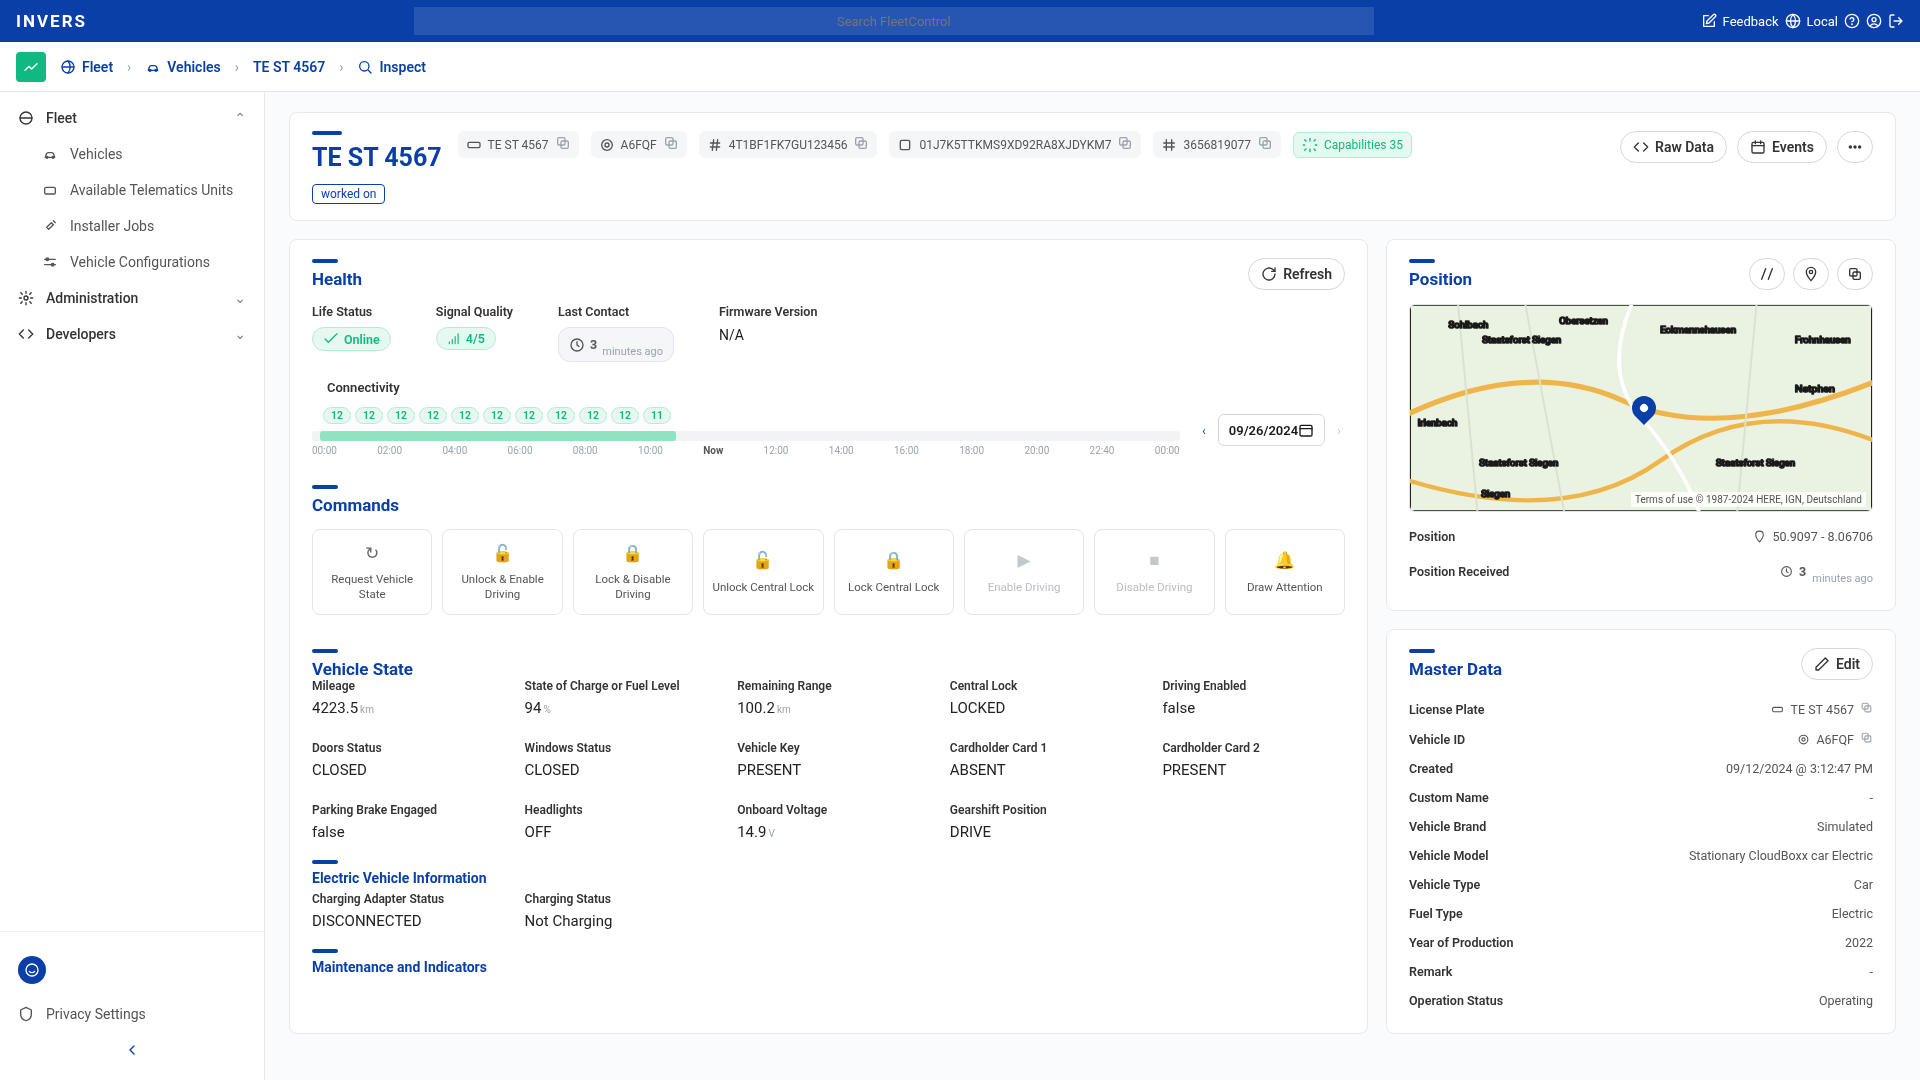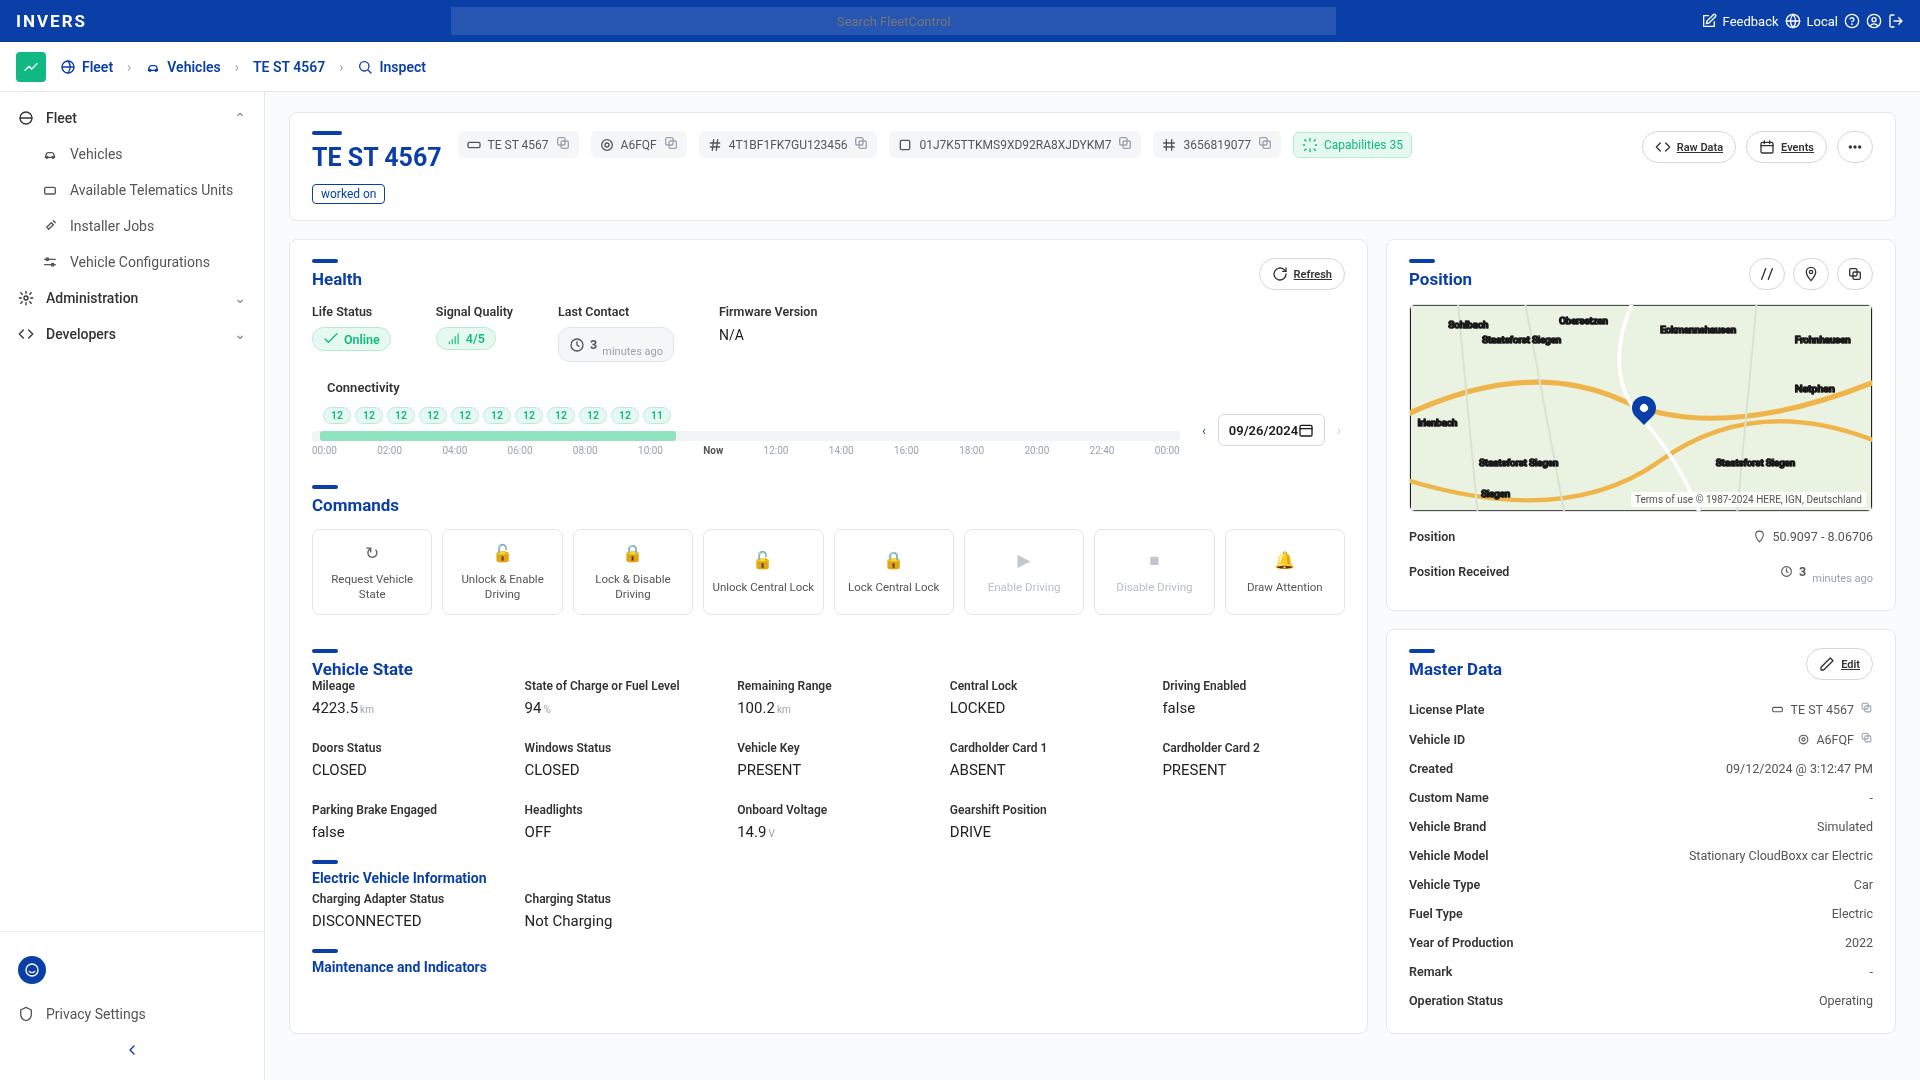--- a/index.html
+++ b/index.html
@@ -2,21 +2,21 @@
 <html><head>
 <meta charset="utf-8">
 <style>
 * { margin:0; padding:0; box-sizing:border-box; font-family:-apple-system,BlinkMacSystemFont,"Segoe UI",Roboto,sans-serif; }
 body { background:#fafbfc; color:#1a1a1a; font-size:13px; width:1920px; height:1080px; overflow:hidden; }
 
 
 .topbar { background:#0a3fa8; height:42px; display:flex; align-items:center; padding:0 16px; color:#fff; }
 .logo { font-weight:700; letter-spacing:2px; font-size:17px; }
 .search-wrap { flex:1; display:flex; justify-content:center; }
-.search { background:rgba(255,255,255,.12); color:#cdd9ee; border:none; width:885px; height:28px; border-radius:1px; text-align:center; font-size:13px; }
+.search { background:rgba(255,255,255,.12); color:#cdd9ee; border:none; width:960px; height:28px; border-radius:1px; text-align:center; font-size:13px; }
 .top-actions { display:flex; align-items:flex-start; gap:6px; font-size:13px; }
 .top-act { display:flex; align-items:center; gap:6px; cursor:pointer; }
 .icn { width:16px; height:16px; display:inline-flex; align-items:center; justify-content:center; }
 
 
 .crumb-row { background:#fff; border-bottom:1px solid #e6e8eb; height:50px; display:flex; align-items:center; padding:0 16px; gap:14px; font-size:14px; }
 .crumb-badge { width:30px; height:30px; background:#10b981; border-radius:4px; display:flex; align-items:center; justify-content:center; color:#fff; font-weight:600; }
 .crumb-item { display:flex; align-items:center; gap:6px; color:#0a3fa8; font-weight:600; cursor:pointer; }
 .crumb-sep { color:#9aa3ae; }
 .crumb-item.last { color:#0a3fa8; }
@@ -39,21 +39,21 @@
 .header-card { background:#fff; border:1px solid #e6e8eb; border-radius:8px; padding:18px 22px 16px; margin-bottom:18px; }
 .hc-top { display:flex; align-items:flex-start; gap:16px; }
 .hc-title-wrap { display:flex; flex-direction:column; gap:8px; }
 .hc-accent { width:30px; height:4px; background:#0a3fa8; border-radius:2px; }
 .hc-title { font-size:25px; font-weight:700; color:#0a3fa8; }
 .hc-chips { display:flex; align-items:center; gap:12px; flex-wrap:wrap; }
 .chip { display:inline-flex; align-items:center; gap:6px; background:#f5f6f8; border-radius:6px; padding:4px 8px; font-size:12px; color:#555; }
 .chip .cop { color:#9aa3ae; cursor:pointer; }
 .chip.cap { background:#e6f9f1; color:#10b981; border:1px solid #b5ebd6; }
 .hc-right { margin-left:auto; display:flex; gap:10px; align-items:center; }
-.btn { display:inline-flex; align-items:center; gap:6px; background:#fff; border:1px solid #d4d8dd; border-radius:16px; padding:7px 12px; font-size:11px; font-weight:600; color:#333; cursor:pointer;text-decoration:underline; }
+.btn { display:inline-flex; align-items:center; gap:6px; background:#fff; border:1px solid #d4d8dd; border-radius:16px; padding:7px 12px; font-size:14px; font-weight:600; color:#333; cursor:pointer; }
 .btn.icononly { padding:7px 9px; }
 .tag { display:inline-block; border:1px solid #0a3fa8; color:#0a3fa8; border-radius:4px; padding:2px 8px; font-size:12px; margin-top:12px; }
 
 
 .body-grid { display:grid; grid-template-columns:1fr 510px; gap:18px; }
 .card { background:#fff; border:1px solid #e6e8eb; border-radius:8px; padding:18px 22px; }
 .sec-head { display:flex; justify-content:space-between; align-items:center; margin-bottom:14px; }
 .sec-title-wrap { display:flex; flex-direction:column; gap:6px; }
 .sec-accent { width:26px; height:4px; background:#0a3fa8; border-radius:2px; }
 .sec-title { font-size:17px; font-weight:700; color:#0a3fa8; }

